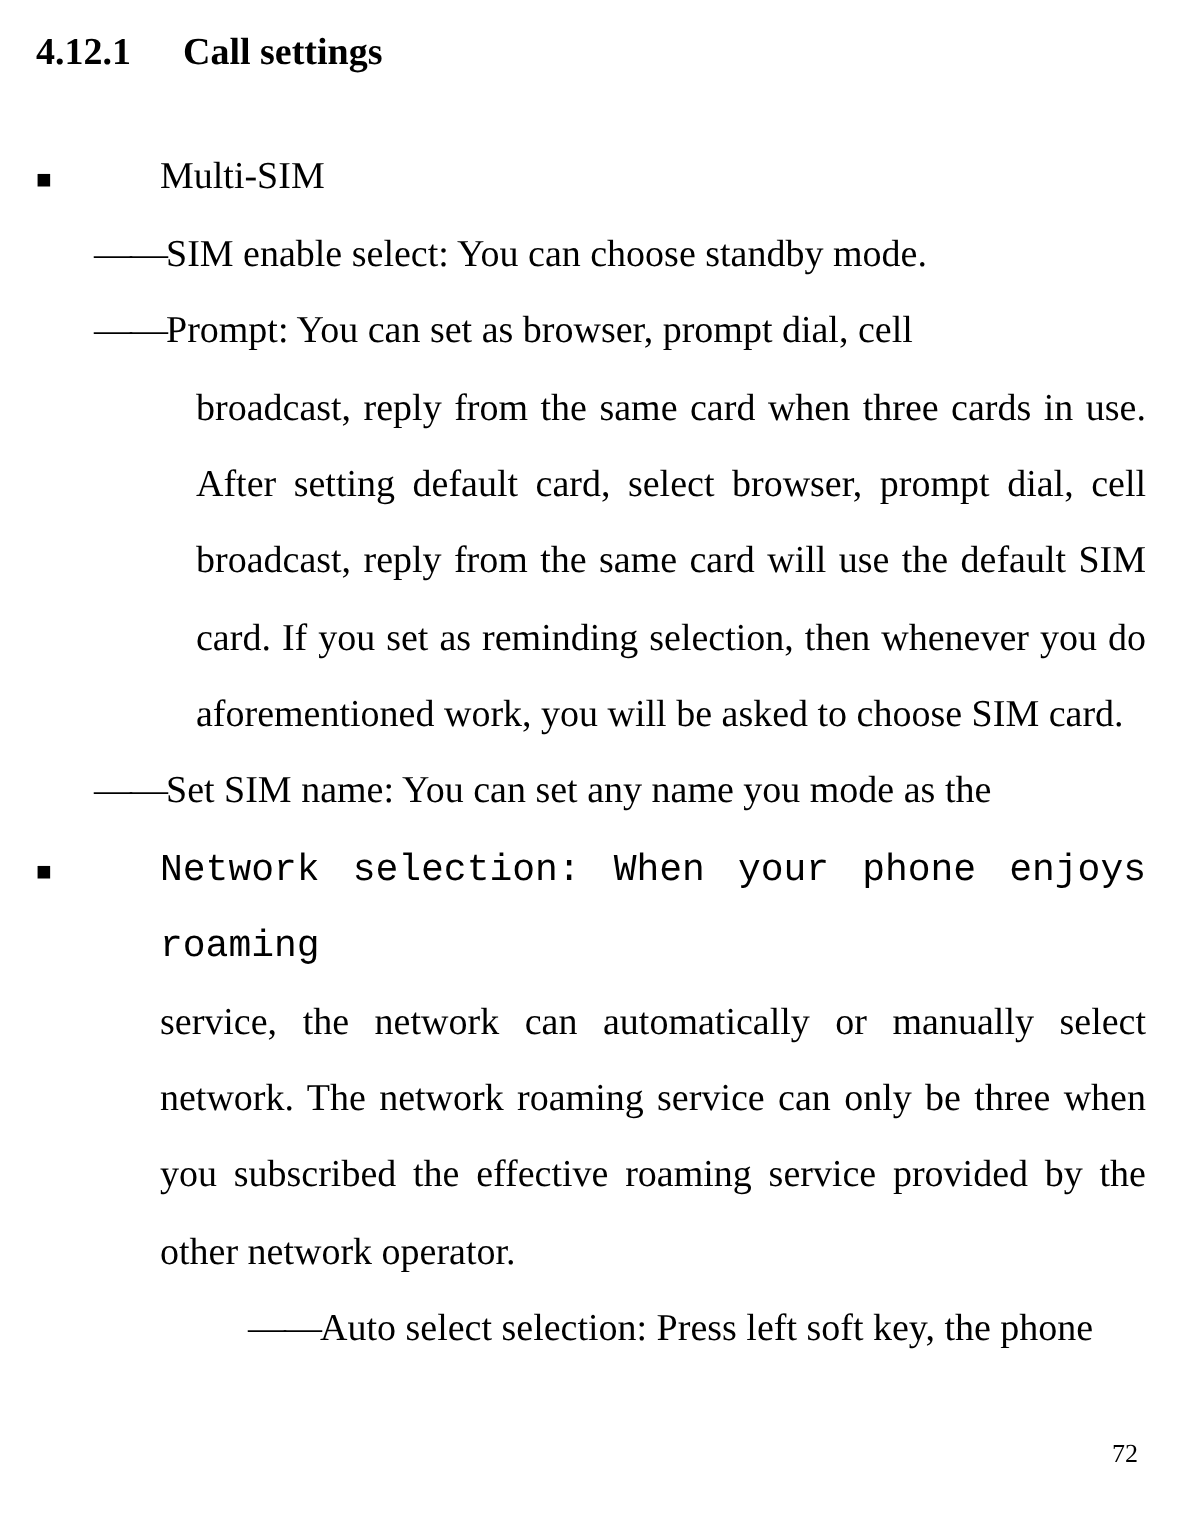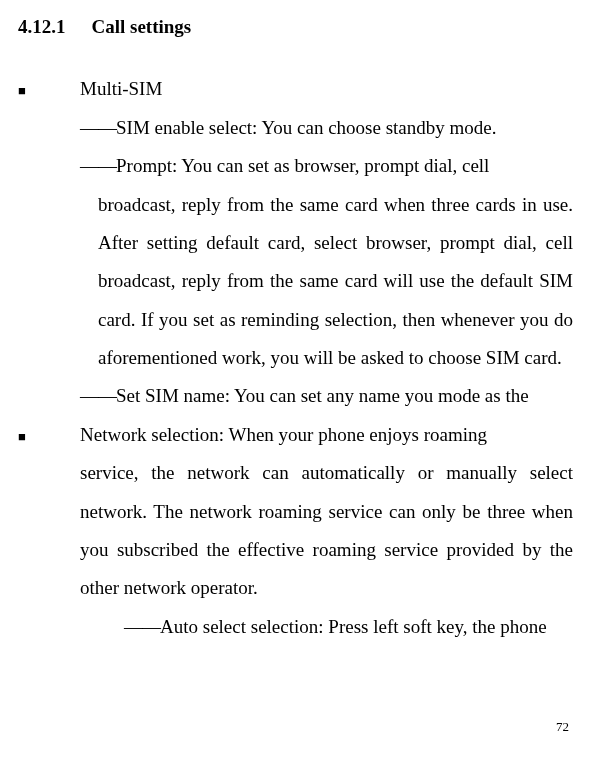--- a/index.html
+++ b/index.html
@@ -31,21 +31,21 @@
     }
     .bullet-square {
       font-size: 13px;
       width: 62px;
       flex-shrink: 0;
     }
     .bullet-text {
       flex: 1;
     }
     .sub-item {
-      margin-left: 62px;
+      margin-left: 29px;
       text-align: justify;
     }
     .sub-item-continue {
       margin-left: 80px;
       text-align: justify;
     }
     .network-block {
       margin-left: 62px;
       text-align: justify;
     }
@@ -81,21 +81,21 @@
     <span class="dash">――</span><span>Prompt: You can set as browser, prompt dial, cell</span>
   </div>
   <div class="sub-item-continue">broadcast, reply from the same card when three cards in use. After setting default card, select browser, prompt dial, cell broadcast, reply from the same card will use the default SIM card. If you set as reminding selection, then whenever you do aforementioned work, you will be asked to choose SIM card.</div>
 
   <div class="sub-item">
     <span class="dash">――</span><span>Set SIM name: You can set any name you mode as the</span>
   </div>
 
   <div class="bullet-line">
     <span class="bullet-square">■</span>
-    <span class="bullet-text" style="text-align:justify;">Network selection: When your phone enjoys roaming</span>
+    <span class="bullet-text" style="text-align:justify;font-family:Liberation Mono, monospace;">Network selection: When your phone enjoys roaming</span>
   </div>
   <div class="network-block">service, the network can automatically or manually select network. The network roaming service can only be three when you subscribed the effective roaming service provided by the other network operator.</div>
 
   <div class="sub-item" style="margin-left:106px;">
     <span class="dash">――</span><span>Auto select selection: Press left soft key, the phone</span>
   </div>
 
 </div>
 
 <div class="page-number">72</div>

